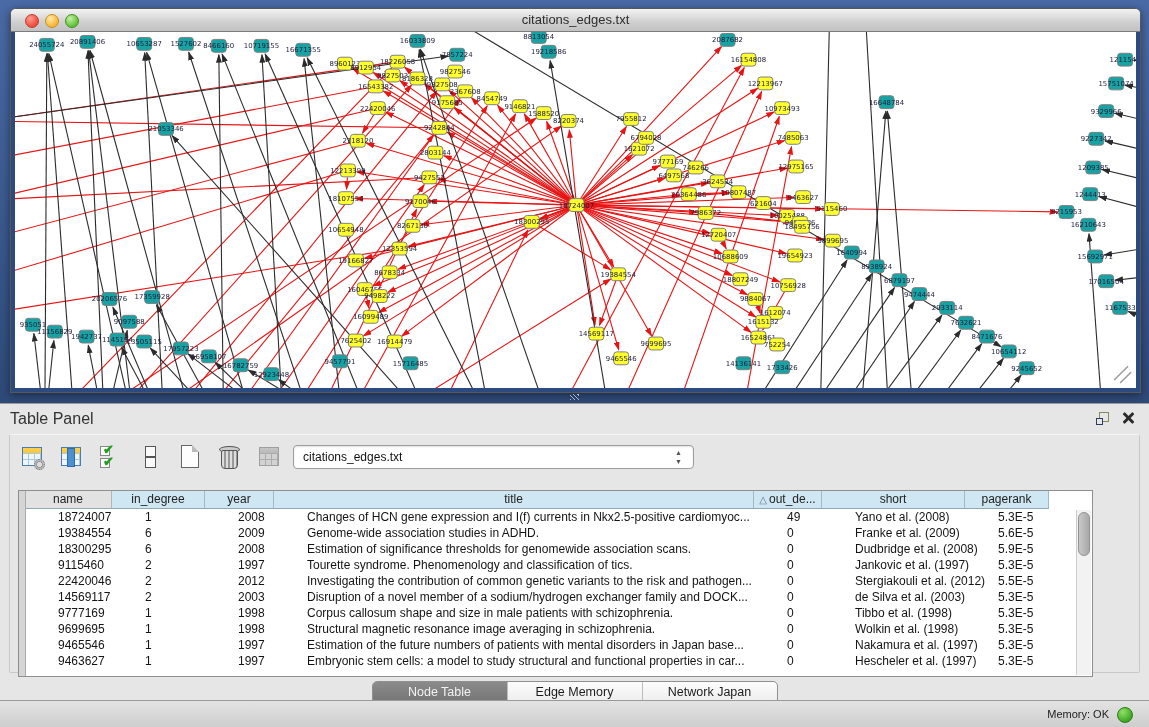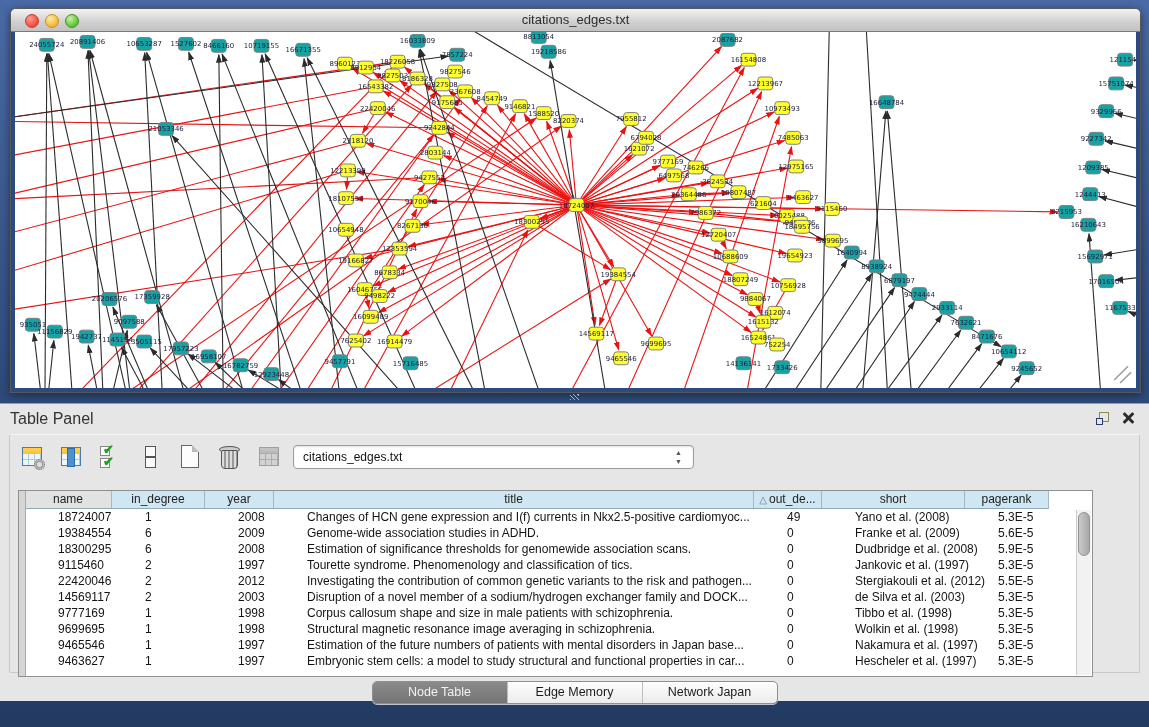--- a/index.html
+++ b/index.html
@@ -821,13 +821,17 @@
       <div class="tp-tabs">
         <span class="seg" id="tabs-seg">
             <span class="seg-btn active">Node Table</span>
             <span class="seg-btn">Edge Memory</span>
             <span class="seg-btn">Network Japan</span>
           </span>
       </div>
     </div>
   </div>
 
+  <div class="statusbar">
+    <span class="mem-label">Memory: OK</span>
+    <span class="mem-dot"></span>
+  </div>
 </div>
 
 </body></html>

